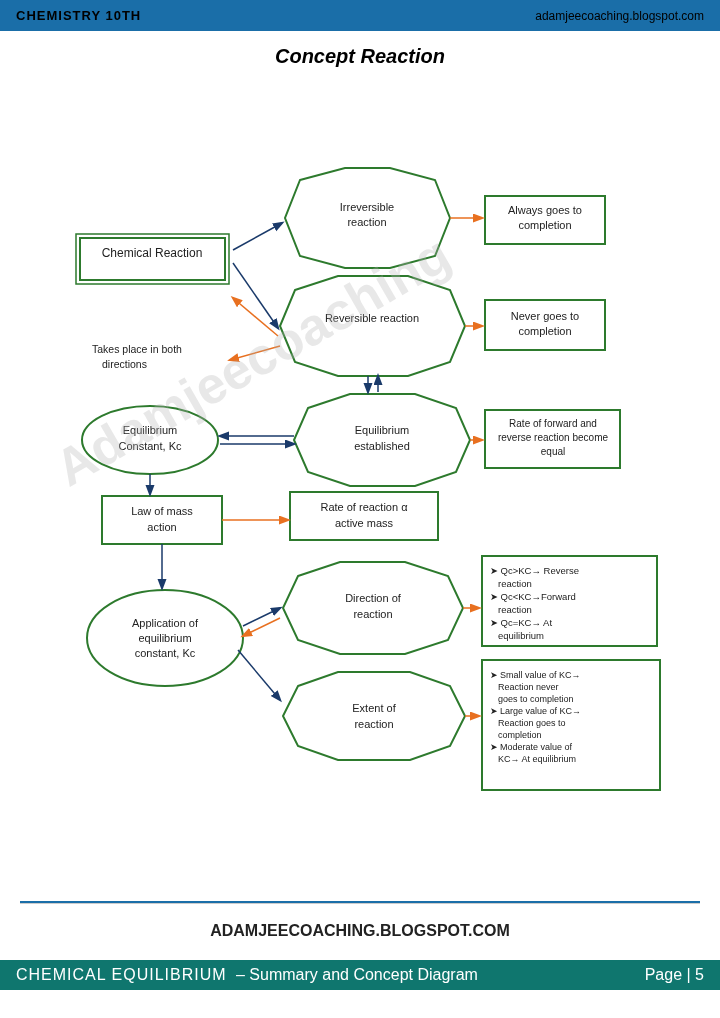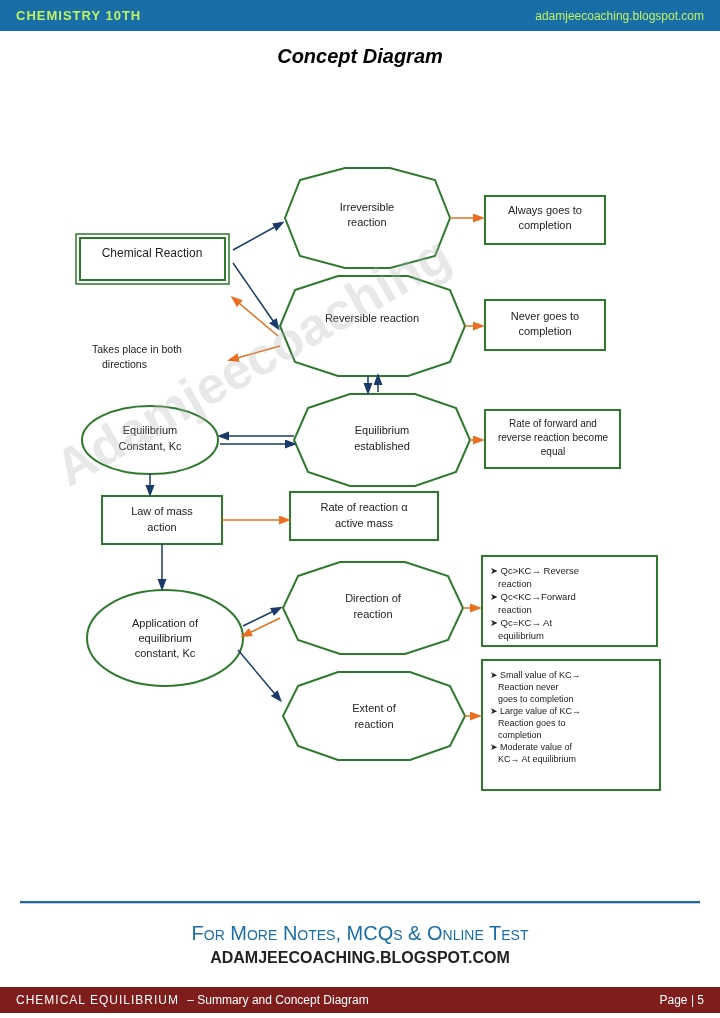--- a/index.html
+++ b/index.html
@@ -8,21 +8,21 @@
       min-height: 1018px;
       background: #fff;
       font-family: Arial, sans-serif;
       position: relative;
       overflow-x: hidden;
     }
 
     
     .header {
       background: #1a6ea8;
-      color: #bef264;
+      color: #000000;
       display: flex;
       justify-content: space-between;
       align-items: center;
       padding: 8px 16px;
     }
     .header-title { font-size: 13px; font-weight: bold; letter-spacing: 1px; }
     .header-url { font-size: 12px; }
 
     
     .main-content {
@@ -80,45 +80,45 @@
       font-variant: small-caps;
       margin-bottom: 4px;
     }
     .footer-promo .line2 {
       font-size: 16px;
       font-weight: bold;
       color: #222;
     }
 
     .page-footer {
-      background: #7f1d1d;
+      background: #0f766e;
       color: white;
       display: flex;
       justify-content: space-between;
       align-items: center;
       padding: 6px 16px;
-      font-size: 12px;
+      font-size: 16px;
       margin-top: 10px;
     }
     .page-footer .footer-left { letter-spacing: 1px; }
     .page-footer .footer-right { }
 
     svg text { font-family: Arial, sans-serif; }
   </style>
 </head>
 <body>
 
 <div class="header">
   <span class="header-title">CHEMISTRY 10TH</span>
   <span class="header-url">adamjeecoaching.blogspot.com</span>
 </div>
 
 <div class="main-content">
 
-  <div class="diagram-title">Concept Diagram</div>
+  <div class="diagram-title">Concept Reaction</div>
 
   <div class="watermark">Adamjeecoaching</div>
 
   <div class="diagram-container">
     <svg width="680" height="740" viewBox="0 0 680 740">
 
       <rect x="60" y="160" width="145" height="42" fill="white" stroke="#2d7a2d" stroke-width="2"></rect>
       <text x="132" y="179" text-anchor="middle" font-size="12" fill="#222">Chemical Reaction</text>
       <rect x="56" y="156" width="153" height="50" fill="none" stroke="#2d7a2d" stroke-width="1.5"></rect>
 
@@ -239,21 +239,20 @@
       </defs>
 
     </svg>
   </div>
 
 </div>
 
 <div class="footer-divider"></div>
 
 <div class="footer-promo">
-  <div class="line1">For More Notes, MCQs &amp; Online Test</div>
   <div class="line2">ADAMJEECOACHING.BLOGSPOT.COM</div>
 </div>
 
 <div class="page-footer">
   <span class="footer-left">
     <span>CHEMICAL EQUILIBRIUM</span>
     <span style="font-weight:normal;letter-spacing:0;margin-left:4px;">– Summary and Concept Diagram</span>
   </span>
   <span class="footer-right">Page | 5</span>
 </div>

